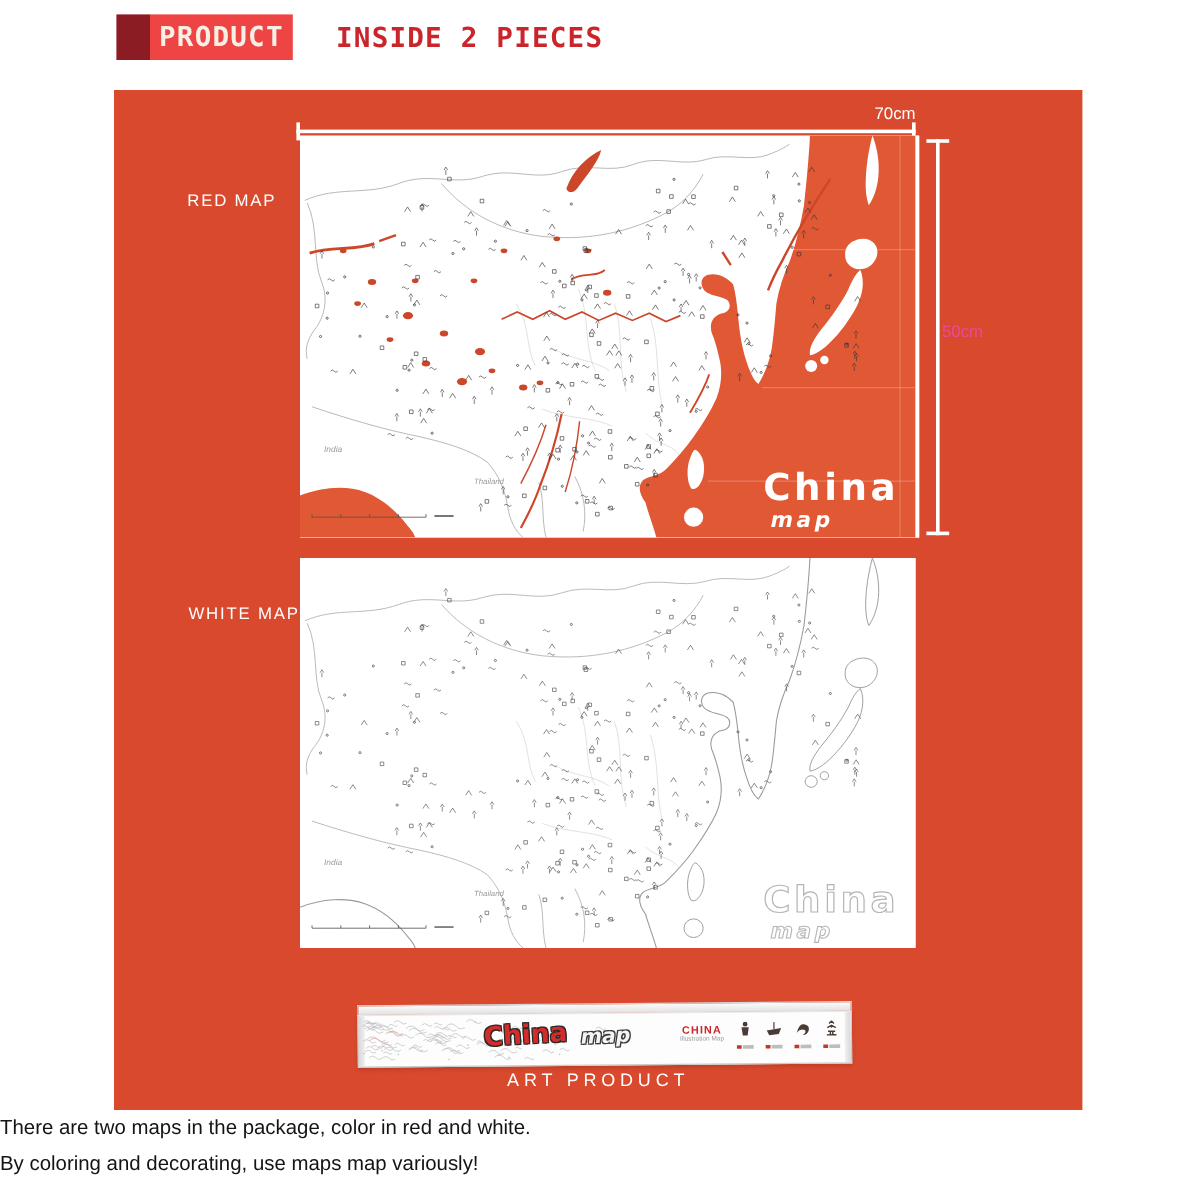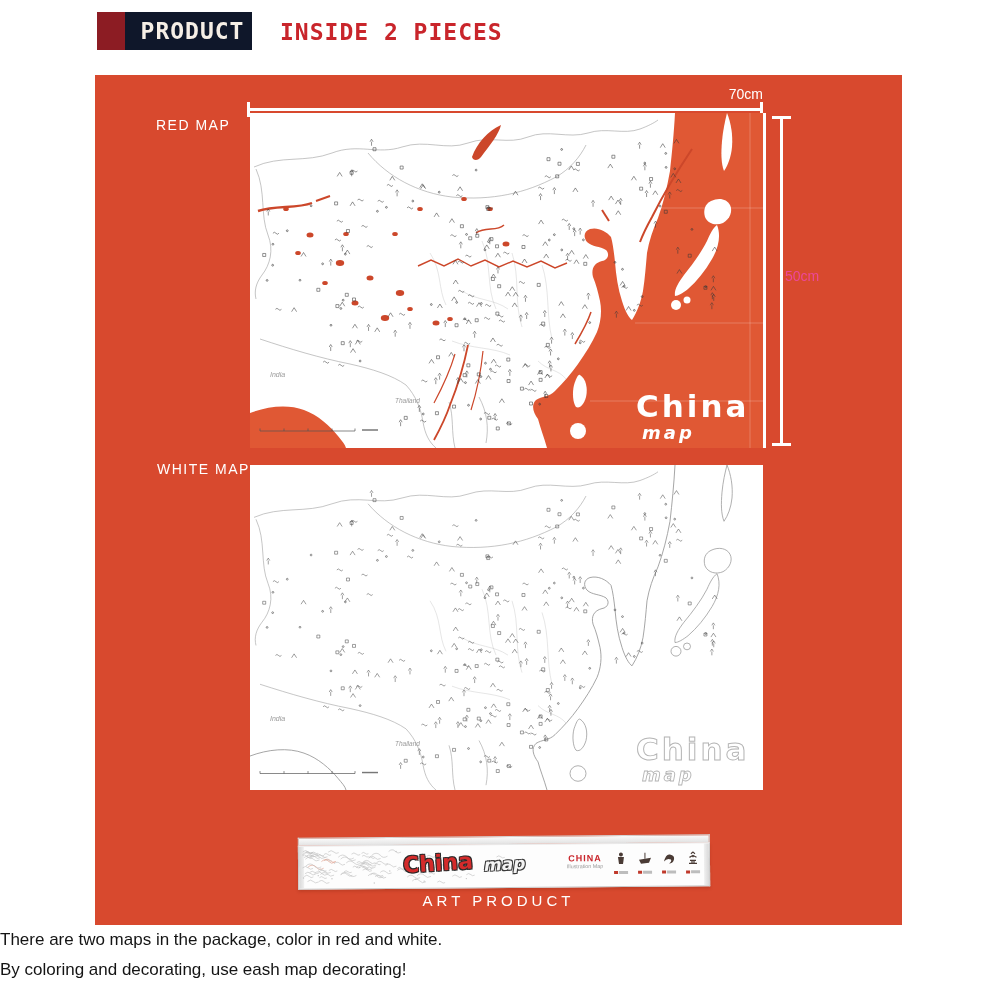--- a/index.html
+++ b/index.html
@@ -21,21 +21,21 @@
   .dim-h-label{position:absolute;left:0;right:0;top:0;text-align:right;color:#fff;font-size:14px;}
   .dim-h-line{position:absolute;left:0;right:0;top:22px;height:3px;background:#fff;}
   .dim-h .cap{position:absolute;top:16px;width:3px;height:15px;background:#fff;}
   .dim-h .capL{left:0;} .dim-h .capR{right:0;}
   .dim-v{left:771px;top:116px;width:70px;height:330px;}
   .dim-v-line{position:absolute;left:9px;top:0;bottom:0;width:3px;background:#fff;}
   .dim-v .cap{position:absolute;left:1px;width:19px;height:3px;background:#fff;}
   .dim-v .capT{top:0;} .dim-v .capB{bottom:0;}
   .dim-v-label{position:absolute;left:14px;top:152px;color:#ec4899;font-size:14px;}
 
-  .map-label{color:#ffffff;font-size:14px;letter-spacing:1.5px;}
+  .map-label{color:#ffffff;font-size:14px;letter-spacing:1.5px;margin-top:42px;}
   .red-map-label{left:156px;top:117px;}
   .white-map-label{left:157px;top:461px;text-align:right;}
 
   .map-sheet{background:#ffffff;}
   #red-map{left:250px;top:113px;width:513px;height:335px;border-right:3px solid #fff;}
   #white-map{left:250px;top:465px;width:513px;height:325px;}
 
   
   .package{left:298px;top:836px;width:412px;height:52px;transform:rotate(-0.5deg);}
   .pkg-top{height:7px;background:linear-gradient(#fafafa,#e2e2e2);border:1px solid #d5d5d5;border-bottom:none;}
@@ -58,21 +58,21 @@
 
   .art-package{left:95px;top:892px;width:807px;text-align:center;color:#fff;font-size:15px;letter-spacing:4px;}
 
   .footer{left:0;top:930px;width:1000px;text-align:left;color:#141414;font-size:17px;}
   .footer div{margin-bottom:10px;}
 </style>
 </head>
 <body>
 
 <div class="abs badge-dark" style="background: rgb(140, 28, 35);"></div>
-<div class="abs badge" style="background: #0f172a; padding-left: 8px;">
+<div class="abs badge" style="background: #ef4444;">
   <span>PRODUCT</span>
 </div>
 <div class="abs header-title" style="color: rgb(201, 37, 43);">INSIDE 2 PIECES</div>
 
 <div class="abs panel" style="background: rgb(216, 73, 46);"></div>
 
 <div class="abs dim-h">
   <div class="dim-h-label">70cm</div>
   <div class="dim-h-line"></div>
   <i class="cap capL"></i>
@@ -924,14 +924,14 @@
           </div>
       </div>
     </div>
   </div>
 </div>
 
 <div class="abs art-package">ART PRODUCT</div>
 
 <div class="abs footer">
   <div>There are two maps in the package, color in red and white.</div>
-  <div>By coloring and decorating, use eash map decorating!</div>
+  <div>By coloring and decorating, use maps map variously!</div>
 </div>
 
 </body></html>

